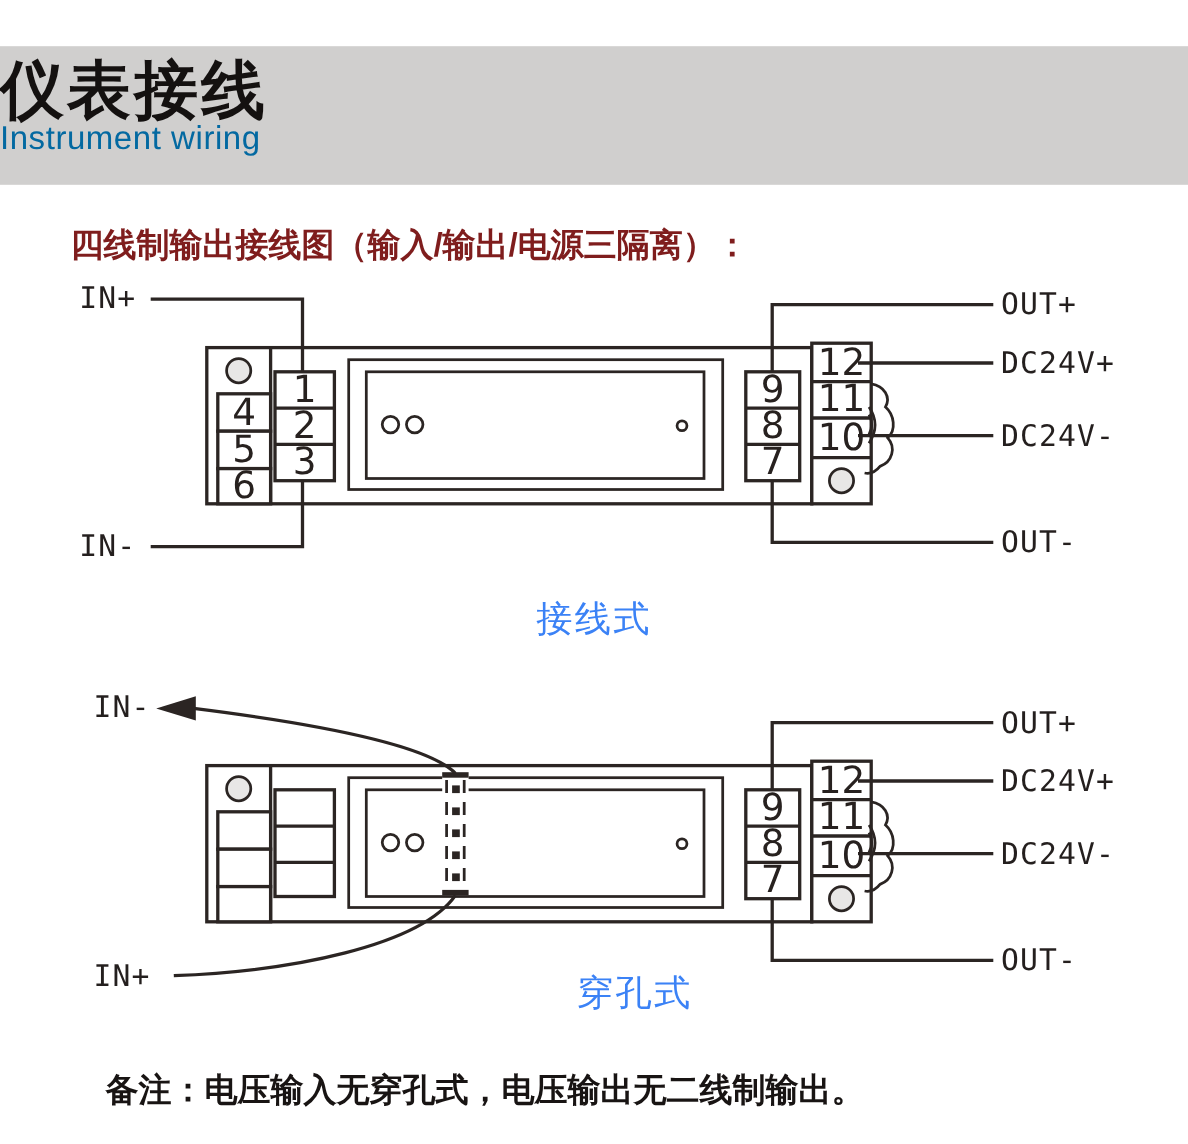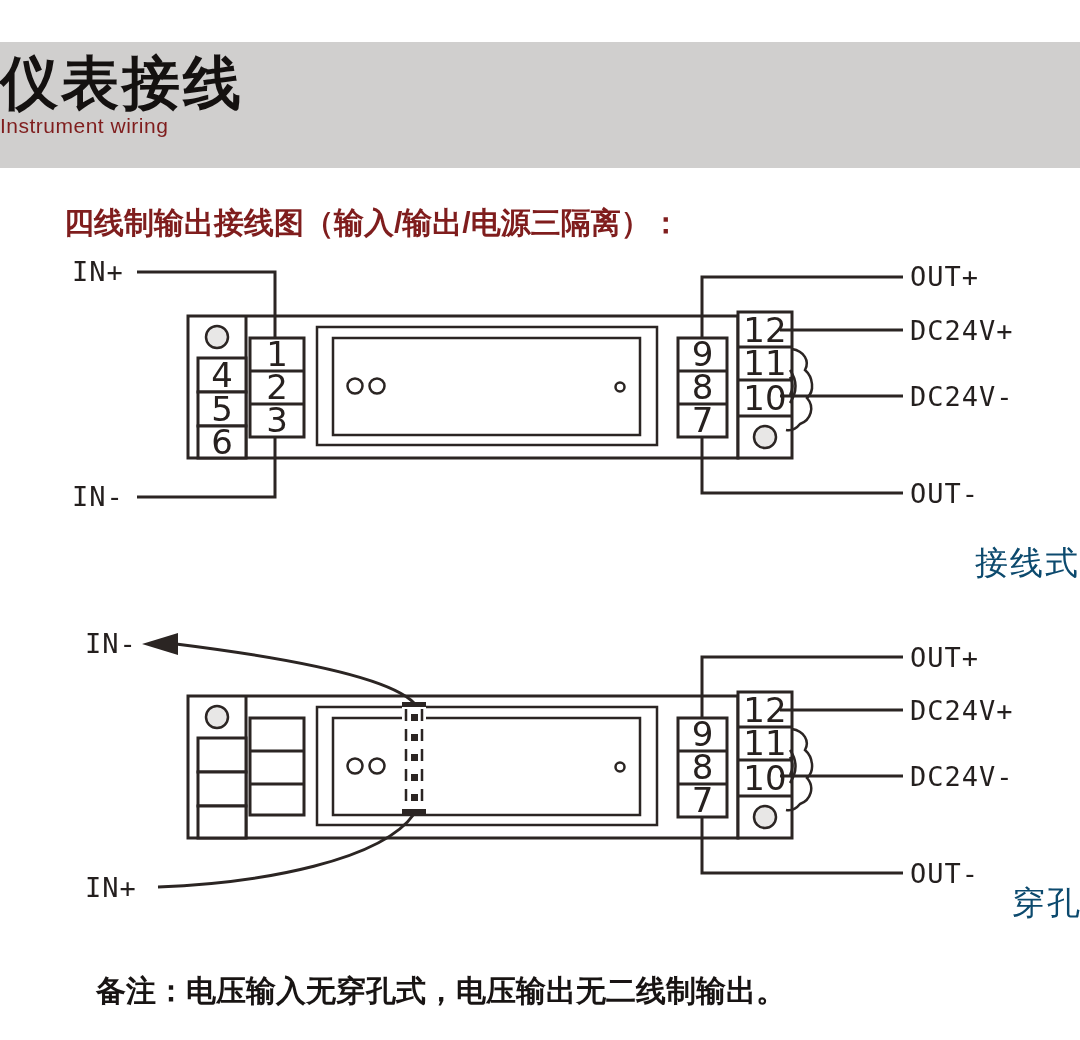--- a/index.html
+++ b/index.html
@@ -9,28 +9,28 @@
   }
   .header{
     position:absolute;left:0;top:42px;width:1080px;height:126px;
     background:#d0cfce;
   }
   .title{
     padding-top:10px;font-size:58px;line-height:62px;font-weight:800;
     color:#141110;letter-spacing:3px;
   }
   .subtitle{
-    font-size:21px;line-height:24px;color:#7f1d1d;letter-spacing:0.5px;
+    font-size:30px;line-height:24px;color:#0369a1;letter-spacing:0.5px;
   }
   .section-heading{
     position:absolute;left:64px;top:203px;font-size:30px;font-weight:700;color:#7f1d1d;
   }
   .caption{
-    position:absolute;left:0;width:1080px;text-align:right;
-    font-size:33px;font-weight:500;color:#0c4a6e;letter-spacing:2px;
+    position:absolute;left:0;width:1080px;text-align:center;
+    font-size:33px;font-weight:500;color:#3b82f6;letter-spacing:2px;
   }
   .caption.c1{top:541px;}
   .caption.c2{top:881px;padding-left:37px;}
   .note{
     position:absolute;left:96px;top:971px;font-size:30px;font-weight:700;color:#181413;font-family:Liberation Serif, serif;
   }
   svg.canvas{position:absolute;left:0;top:0;width:1080px;height:1040px;}
   .wire-label{
     position:absolute;font-family:"DejaVu Sans Mono",monospace;
     font-size:27px;line-height:30px;font-weight:400;color:#241f1e;letter-spacing:1px;

